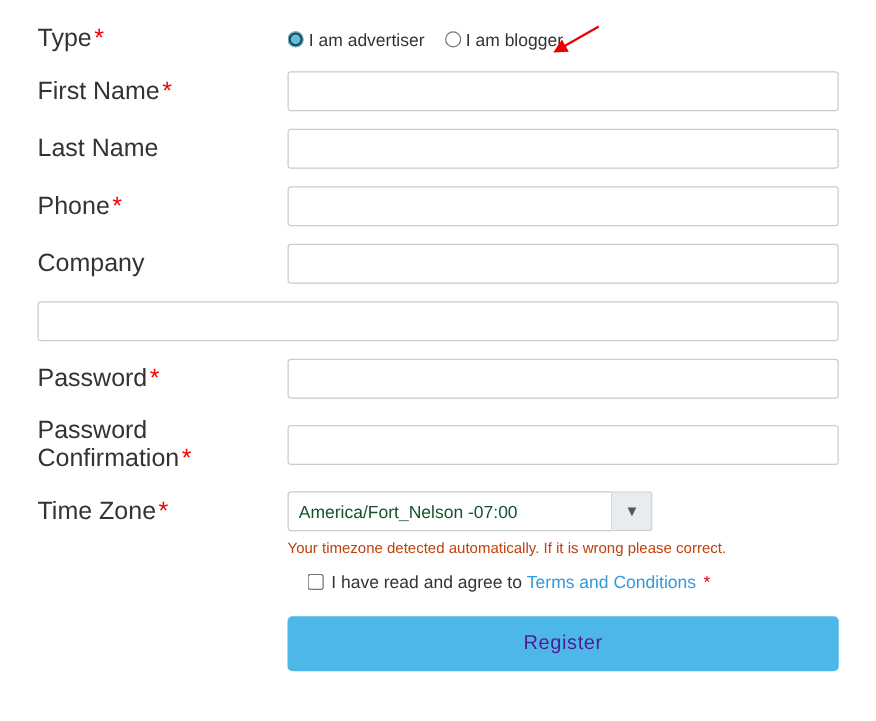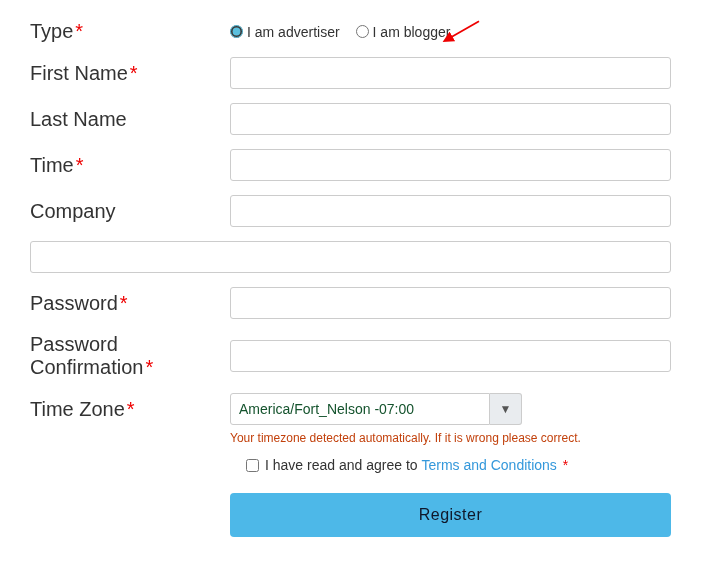--- a/index.html
+++ b/index.html
@@ -114,21 +114,21 @@
     .terms-link {
       color: #3498db;
       text-decoration: none;
     }
     .register-btn {
       display: block;
       margin-left: 200px;
       width: calc(100% - 200px);
       height: 44px;
       background: #4db8e8;
-      color: #0f172a;
+      color: #4c1d95;
       border: none;
       border-radius: 4px;
       font-size: 16px;
       cursor: pointer;
       letter-spacing: 0.5px;
     }
     
     .arrow-annotation {
       position: absolute;
       left: 195px;
@@ -177,21 +177,21 @@
 
   <div class="form-row">
     <div class="form-label">
       <span>Last Name</span>
     </div>
     <input type="text" class="form-input" style="">
   </div>
 
   <div class="form-row">
     <div class="form-label">
-      <span>Time</span><span class="required-star">*</span>
+      <span>Phone</span><span class="required-star">*</span>
     </div>
     <input type="email" class="form-input" style="">
   </div>
 
   <div class="form-row">
     <div class="form-label">
       <span>Company</span>
     </div>
     <input type="text" class="form-input" style="">
   </div>

